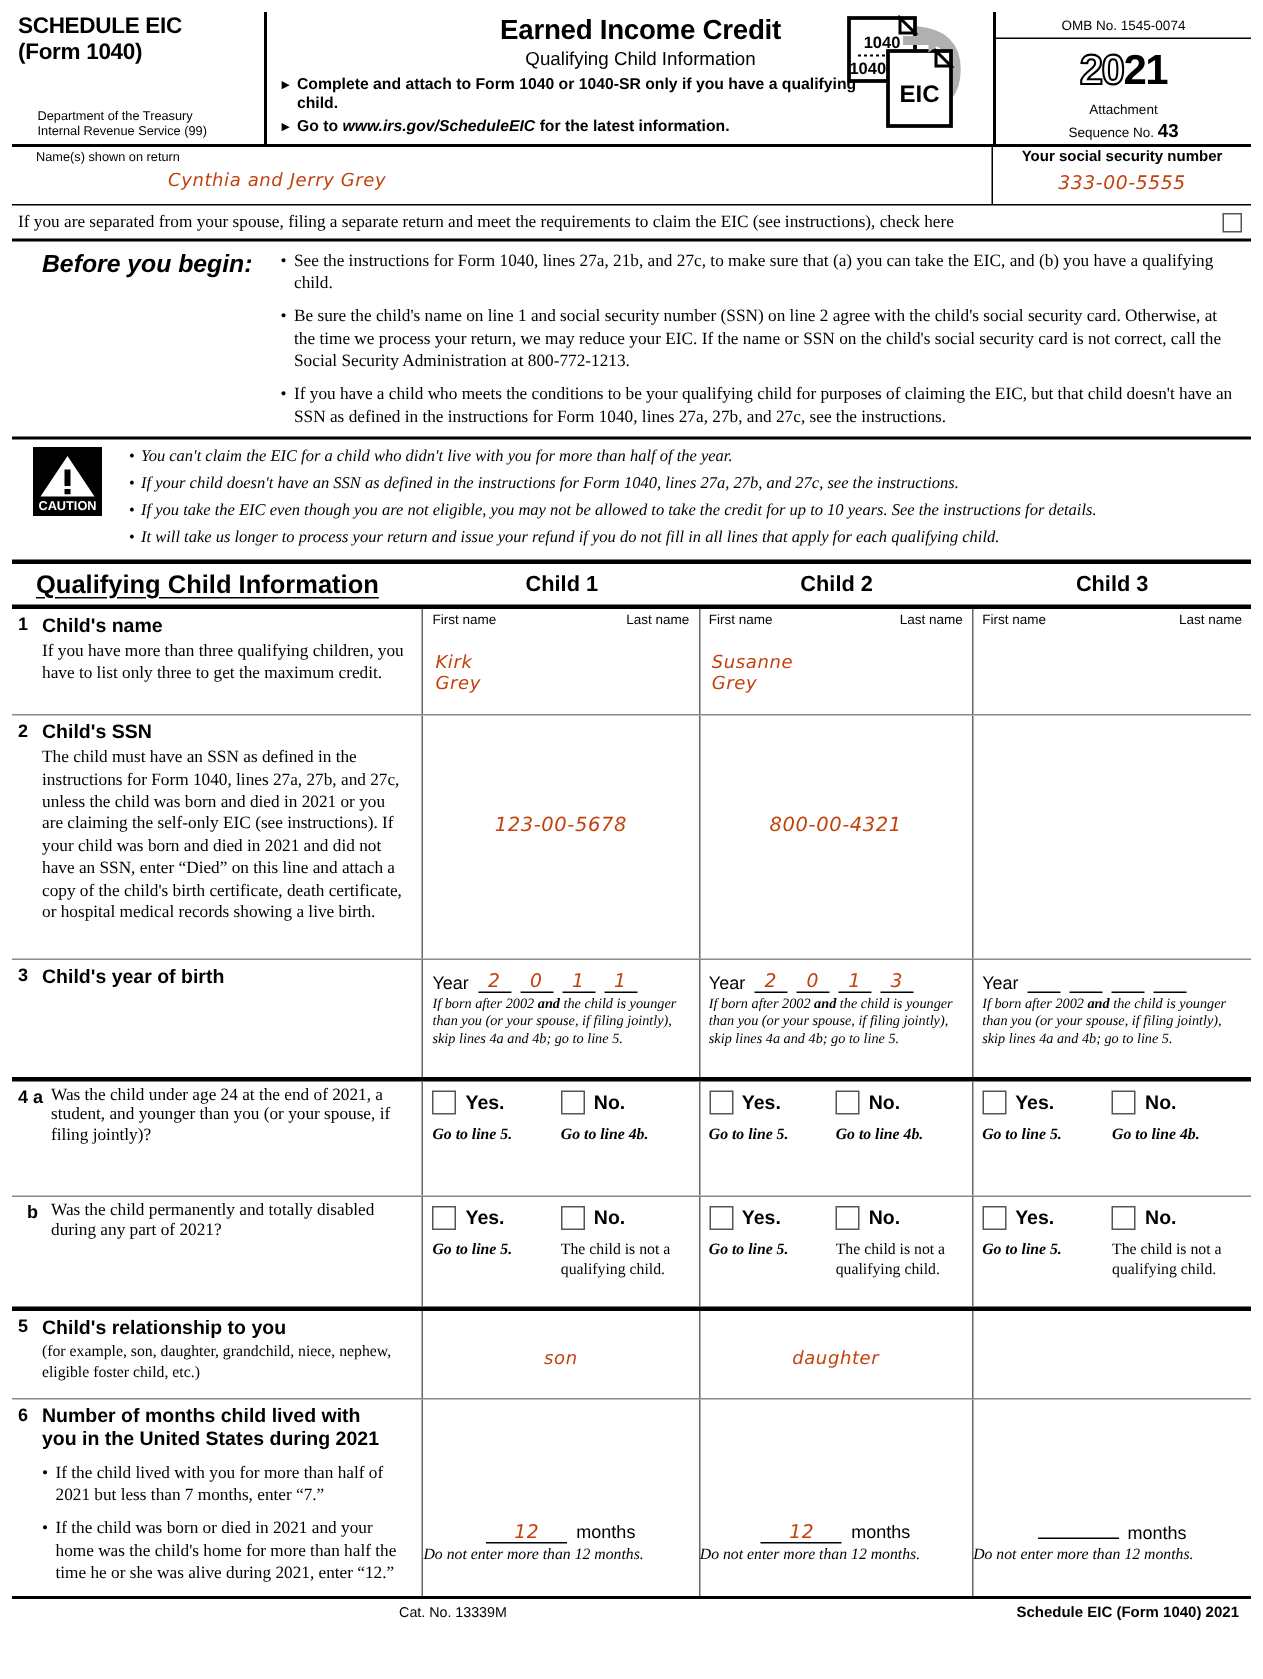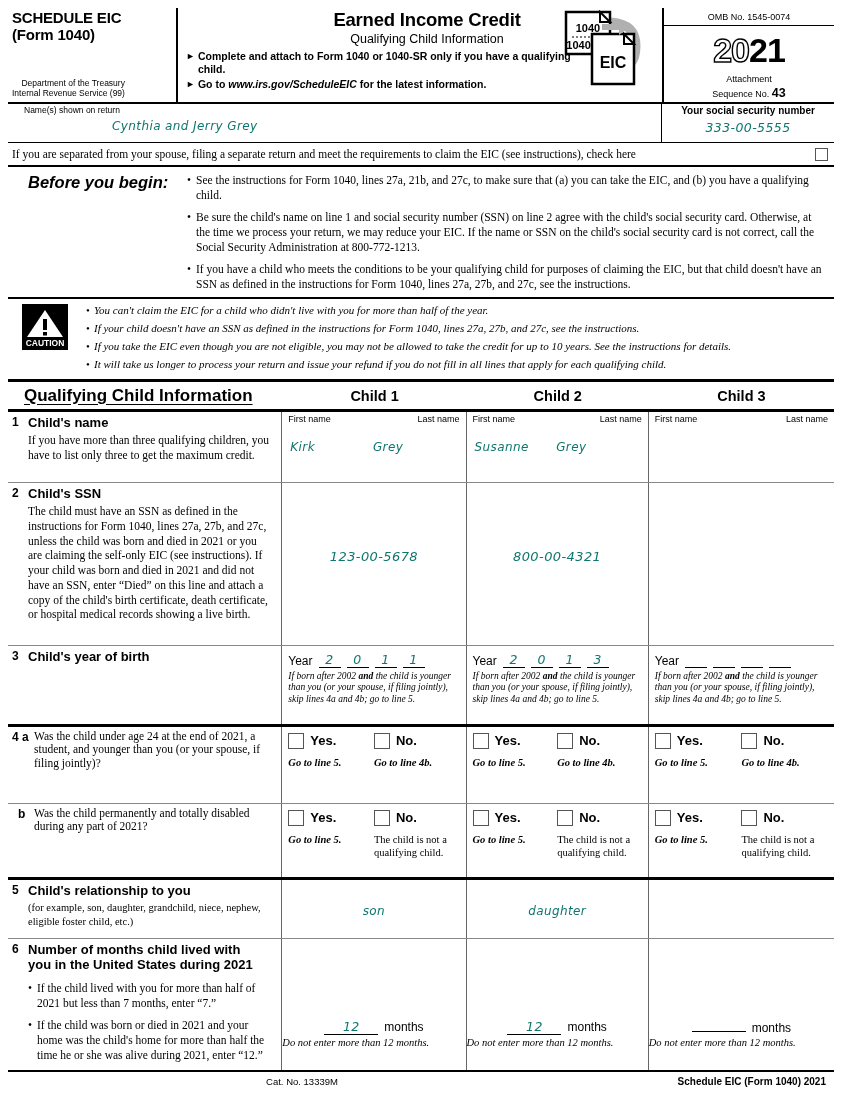--- a/index.html
+++ b/index.html
@@ -4,38 +4,38 @@
 <style>
   html,body{margin:0;padding:0;background:#fff;}
   body{
     width:842px;height:1119px;
     font-family:"Liberation Sans", sans-serif;
     color:#000;
     -webkit-font-smoothing:antialiased;
   }
   .page{position:relative;width:842px;height:904px;box-sizing:border-box;padding:8px 8px 0 8px;}
   .serif{font-family:"Liberation Serif", serif;}
-  .hand{font-family:"DejaVu Sans", sans-serif;font-style:italic;color:#0f766e;letter-spacing:.4px;}
+  .hand{font-family:"DejaVu Sans", sans-serif;font-style:italic;color:#c2410c;letter-spacing:.4px;}
 
   
   .hdr{display:flex;border-bottom:2px solid #000;}
   .hdr-left{width:170px;box-sizing:border-box;padding:2px 6px 2px 4px;border-right:2px solid #000;position:relative;}
   .sch-title{font-size:15px;font-weight:bold;line-height:1.12;letter-spacing:-.2px;}
-  .dept{font-size:8.5px;line-height:1.25;position:absolute;bottom:3px;left:4px;text-align:right;}
+  .dept{font-size:8.5px;line-height:1.25;position:absolute;bottom:3px;left:17px;}
   .hdr-mid{flex:1;box-sizing:border-box;padding:2px 4px 2px 8px;position:relative;}
   .main-title{font-size:18.5px;font-weight:bold;text-align:center;letter-spacing:-.2px;line-height:1.1;padding-left:10px;}
   .sub-title{font-size:12.5px;text-align:center;line-height:1.3;padding-left:10px;margin-top:1px;}
   .arrow-line{font-size:10.5px;font-weight:bold;line-height:1.25;margin-top:2px;display:flex;}
   .arrow-line .tri{margin-right:3px;font-size:9px;line-height:1.4;}
   .arrow-line2{margin-top:2px;}
   .arrow-line .ital{font-style:italic;}
   .hdr-icon{position:absolute;right:6px;top:2px;width:92px;height:78px;}
   .hdr-right{width:172px;box-sizing:border-box;border-left:2px solid #000;position:relative;}
   .omb{font-size:9px;text-align:center;padding:4px 0 3px 0;border-bottom:1px solid #000;}
-  .year-big{text-align:center;font-size:34px;font-weight:bold;line-height:1;padding-top:7px;letter-spacing:-1px;}
+  .year-big{text-align:center;font-size:28px;font-weight:bold;line-height:1;padding-top:7px;letter-spacing:-1px;}
   .year-hollow{color:#fff;-webkit-text-stroke:1.4px #000;text-shadow:none;}
   .attach{font-size:9px;text-align:center;line-height:1.35;margin-top:6px;}
   .attach b{font-size:12.5px;}
 
   
   .namerow{display:flex;border-bottom:1px solid #000;height:38px;}
   .namebox{flex:1;box-sizing:border-box;border-right:1px solid #000;padding:1px 4px;position:relative;}
   .ssnbox{width:172px;box-sizing:border-box;padding:1px 4px;text-align:center;}
   .fieldlab{font-size:8.5px;margin-left:12px;}
   .ssnlab{font-size:10px;font-weight:bold;text-align:center;}
@@ -76,21 +76,21 @@
   .c2{width:184px;}
   .c3{width:187px;border-right:none;}
   .num{display:inline-block;width:16px;font-size:12px;font-weight:bold;vertical-align:top;}
   .lab-main{font-size:13px;font-weight:bold;display:flex;}
   .lab-main .t{flex:1;line-height:1.2;}
   .lab-sub{font-size:11.5px;line-height:1.28;padding-left:16px;margin-top:3px;}
   .lab-sub.sm{font-size:10.5px;}
 
   
   .fnln{display:flex;justify-content:space-between;font-size:9px;}
-  .namefill{display:flex;justify-content:space-between;font-size:12px;padding:16px 4px 0 2px;}
+  .namefill{display:flex;justify-content:space-between;font-size:12px;padding:16px 4px 0 2px;flex-direction:column;}
   .namefill .f{width:50%;}
   .namefill .l{width:50%;}
 
   .ssnfill{font-size:13px;text-align:center;padding-top:64px;}
 
   
   .yearline{display:flex;align-items:flex-end;font-size:12px;padding-top:4px;}
   .yearline .ylab{margin-right:6px;}
   .ydig{display:inline-block;width:22px;border-bottom:1px solid #000;text-align:center;margin-right:6px;font-size:12.5px;height:15px;line-height:15px;}
   .yearnote{font-size:9.5px;font-style:italic;line-height:1.22;margin-top:3px;}

